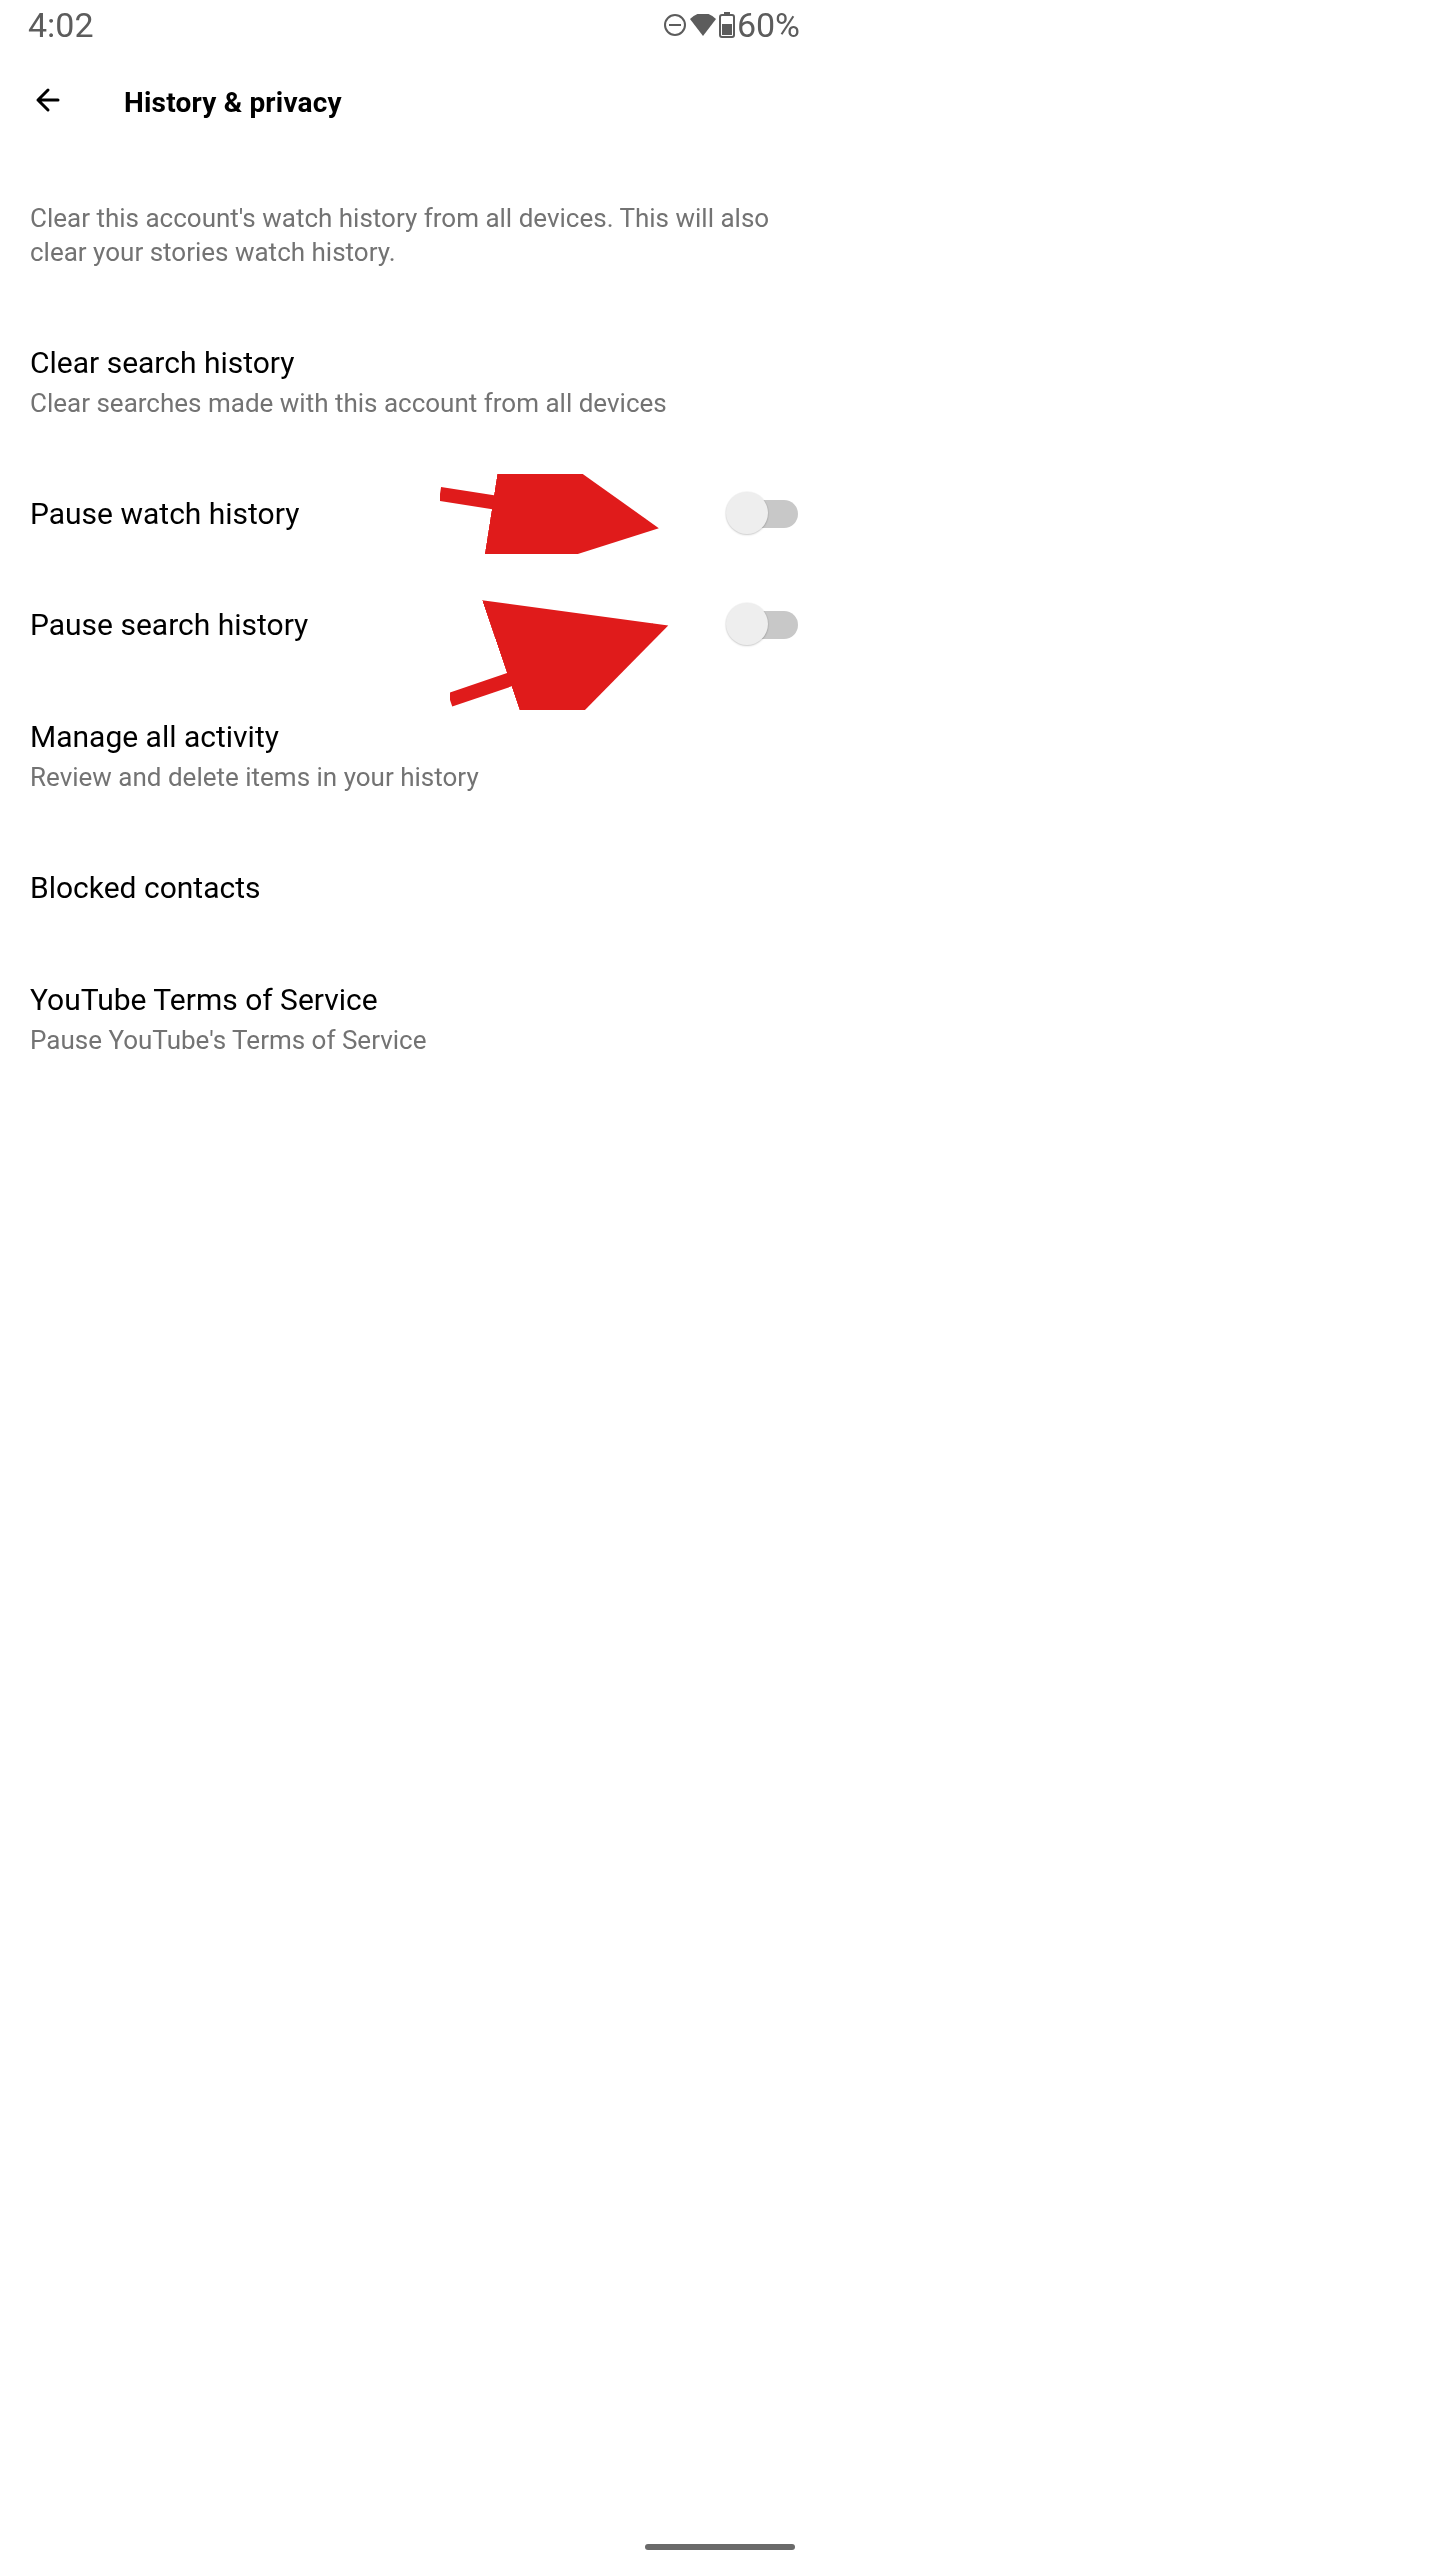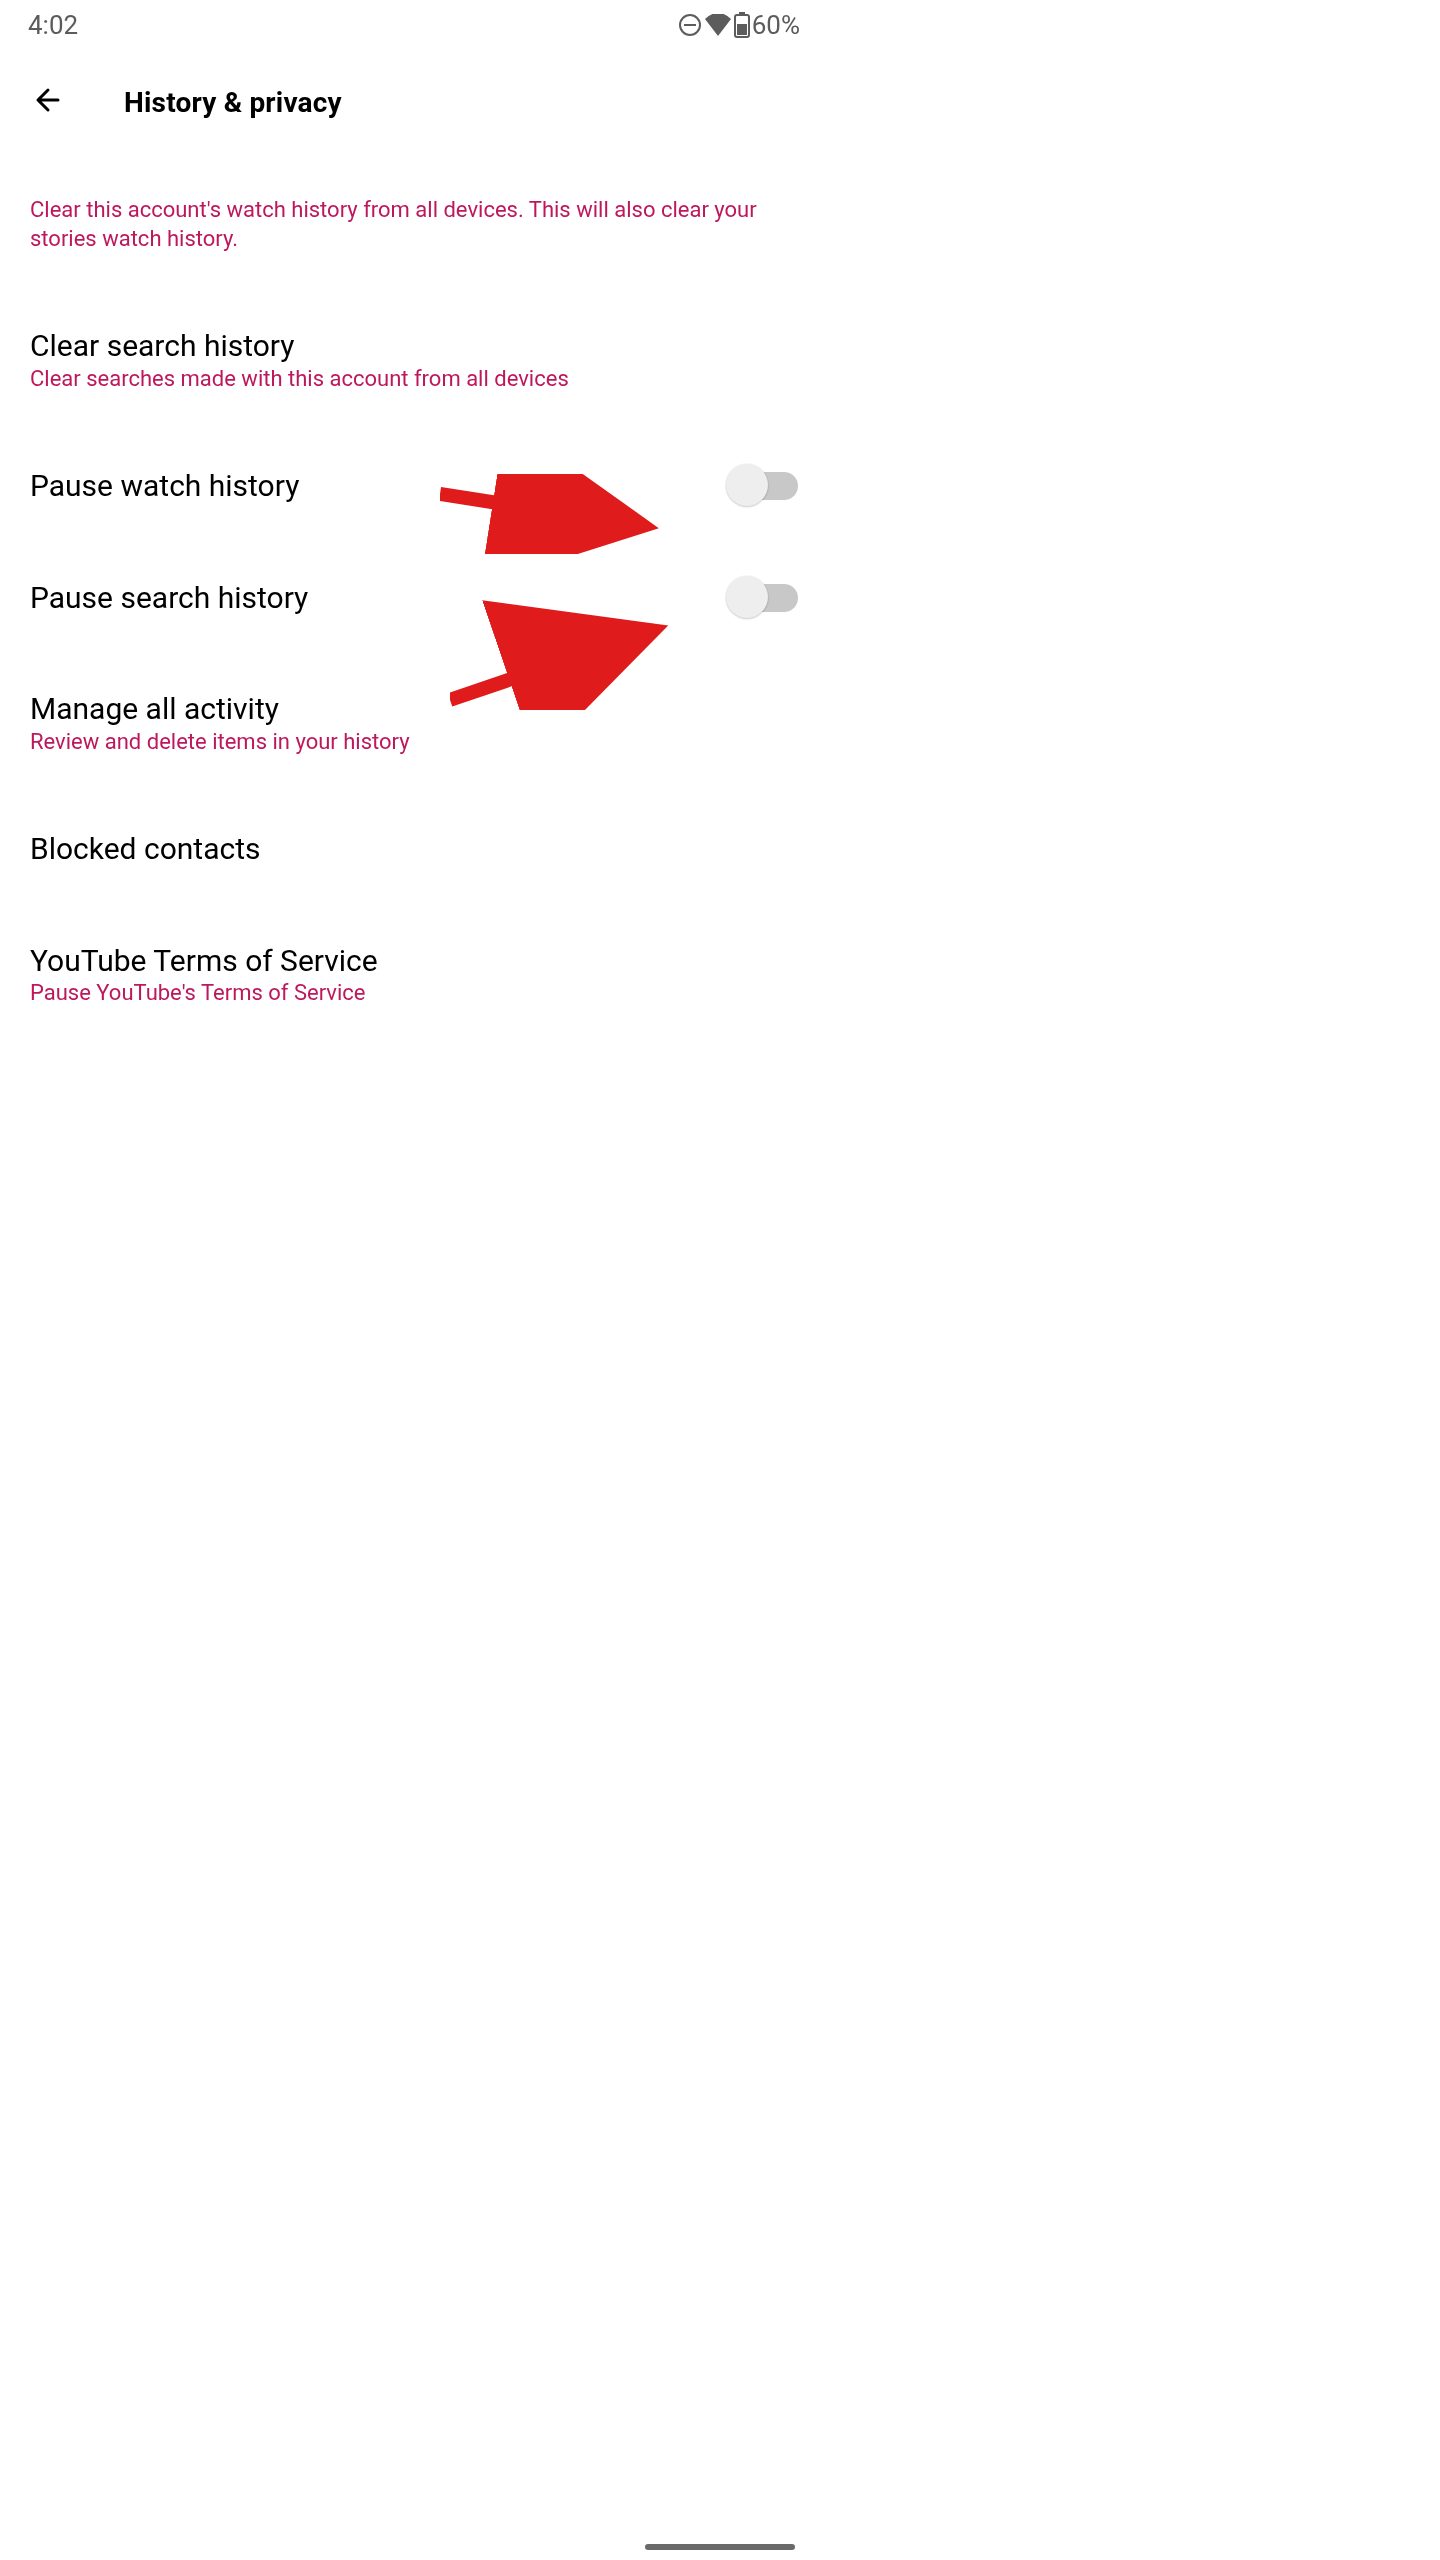--- a/index.html
+++ b/index.html
@@ -11,21 +11,21 @@
     color: #202020;
     overflow: hidden;
   }
 
   
   .status-bar {
     display: flex;
     align-items: center;
     height: 50px;
     padding: 0 28px 0 28px;
-    font-size: 26px;
+    font-size: 34px;
     color: #5c5c5c;
   }
   .status-bar .spacer { flex: 1; }
   .status-bar .right { display: flex; align-items: center; gap: 2px; }
   .status-bar svg { display: block; }
 
   
   .header {
     display: flex;
     align-items: center;
@@ -48,23 +48,24 @@
     align-items: center;
   }
   .row .texts { flex: 1; padding-right: 16px; }
   .row .title {
     font-size: 30px;
     font-weight: 400;
     color: #000;
     line-height: 1.25;
   }
   .row .sub {
-    font-size: 22px;
-    color: #be185d;
+    font-size: 26px;
+    color: #737373;
     line-height: 1.3;
+    margin-top: 6px;
   }
 
   
   .toggle {
     position: relative;
     width: 66px;
     height: 28px;
     border-radius: 14px;
     background: #c8c8c8;
     flex-shrink: 0;

